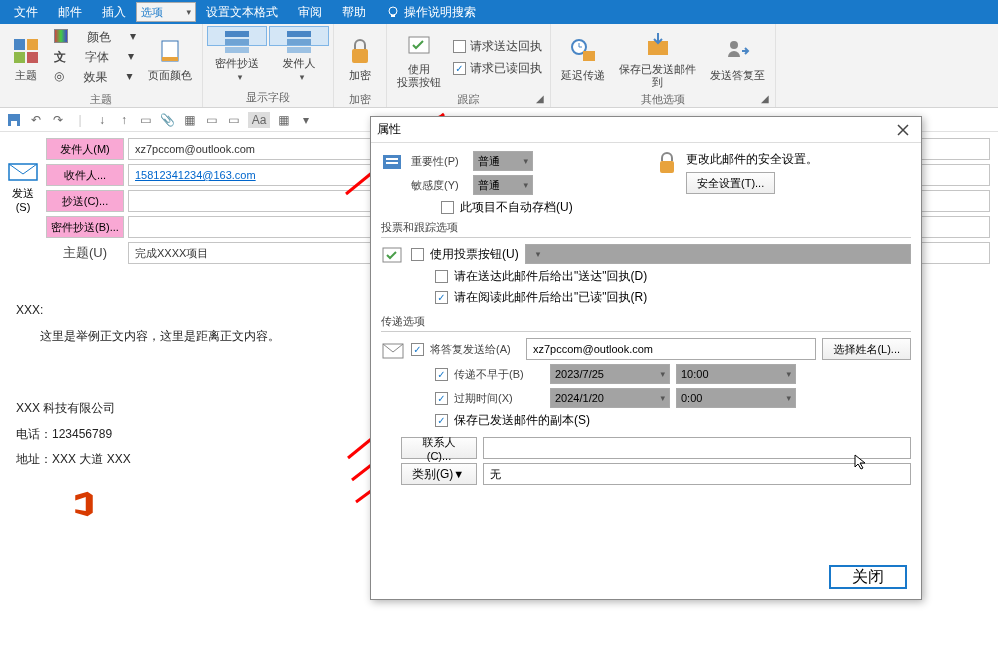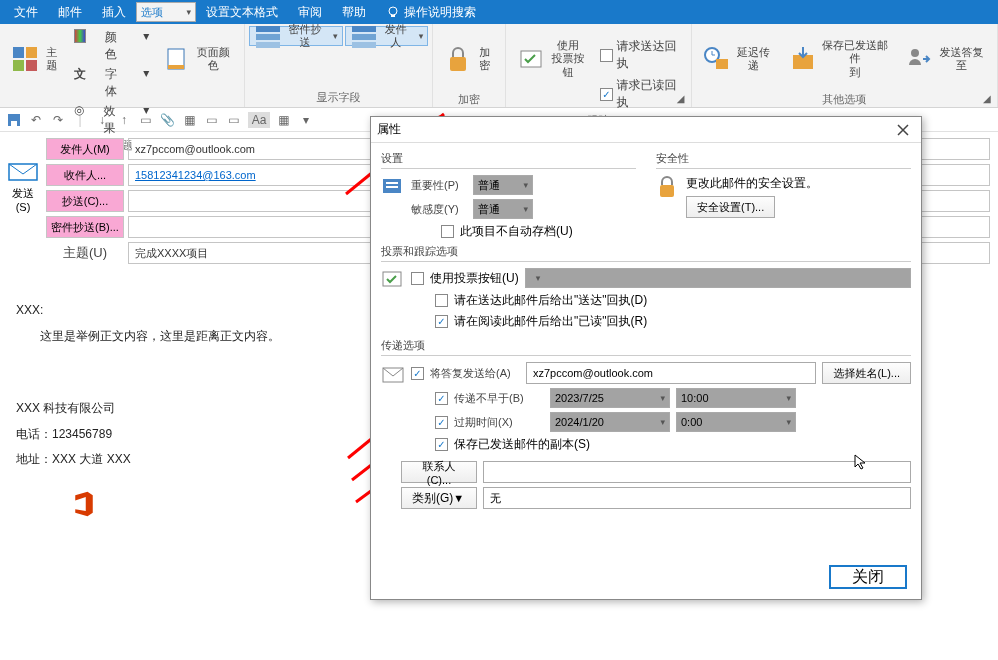--- a/index.html
+++ b/index.html
@@ -7,21 +7,21 @@
 
 .tabbar { background: #1979ca; height: 24px; display: flex; align-items: center; color: #fff; padding-left: 4px; }
 .tab { padding: 4px 10px; cursor: pointer; }
 .tab.sel { background: #f3f3f3; color: #1979ca; }
 .tab.tell { display: flex; align-items: center; gap: 4px; }
 
 .ribbon { background: #f3f3f3; height: 84px; display: flex; border-bottom: 1px solid #d4d4d4; }
 .rgroup { display: flex; flex-direction: column; align-items: center; padding: 2px 4px 0; position: relative; border-right: 1px solid #e1e1e1; }
 .rgroup .tools { display: flex; align-items: flex-start; gap: 2px; flex: 1; }
 .rgroup .label { color: #666; font-size: 11px; padding-bottom: 2px; }
-.rbtn { display: flex; flex-direction: row; align-items: center; justify-content: center; padding: 2px 6px; gap: 2px; min-width: 40px; height: 66px; cursor: pointer; }
+.rbtn { display: flex; flex-direction: column; align-items: center; justify-content: center; padding: 2px 6px; gap: 2px; min-width: 40px; height: 66px; cursor: pointer; }
 .rbtn.sel { background: #d4e6f6; border: 1px solid #7fb5e6; }
 .rbtn .icn { width: 32px; height: 32px; display: flex; align-items: center; justify-content: center; }
 .rbtn span { font-size: 11px; color: #444; text-align: center; line-height: 1.2; }
 .small-stack { display: flex; flex-direction: column; gap: 1px; padding-top: 2px; }
 .sitm { display: flex; gap: 19px; padding: 1px 4px; font-size: 11px; color: #444; cursor: pointer; }
 .sitm .box { width: 14px; height: 14px; border: 1px solid #888; background: #fff; }
 .chk-line { display: flex; align-items: center; gap: 4px; font-size: 11px; color: #444; padding: 2px 4px; }
 .chk { width: 13px; height: 13px; border: 1px solid #888; background: #fff; display: inline-flex; align-items: center; justify-content: center; }
 .chk.on::after { content: "✓"; font-size: 10px; color: #1979ca; }
 .dlaunch { position: absolute; bottom: 2px; right: 2px; width: 12px; height: 12px; color: #666; font-size: 10px; cursor: pointer; }
@@ -329,37 +329,35 @@
     <span>属性</span>
     <div class="dlg-close">
         <svg width="12" height="12">
           <path d="M1 1 L11 11 M11 1 L1 11" stroke="#444" stroke-width="1.5"></path>
         </svg>
       </div>
   </div>
   <div class="dlg-body">
     <div class="sect-row">
       <div class="sect-col">
-        <div class="sect-hd">设置</div>
         <div class="srow">
           <svg class="sicn2">
               <rect x="2" y="4" width="18" height="14" fill="#4a86c5"></rect>
               <rect x="5" y="7" width="12" height="2" fill="#fff"></rect>
               <rect x="5" y="11" width="12" height="2" fill="#fff"></rect>
             </svg>
           <span class="slbl">重要性(P)</span>
           <div class="sel">普通</div>
         </div>
         <div class="srow">
           <span class="slbl">敏感度(Y)</span>
           <div class="sel">普通</div>
         </div>
       </div>
       <div class="sect-col">
-        <div class="sect-hd">安全性</div>
         <div class="srow">
           <svg class="sicn2">
               <rect x="4" y="10" width="14" height="12" fill="#e8a33d" rx="2"></rect>
               <path d="M6 10 V7 a5 5 0 0 1 10 0 V10" fill="none" stroke="#888" stroke-width="2"></path>
             </svg>
           <span>更改此邮件的安全设置。</span>
         </div>
         <div class="srow">
           <button class="btn">安全设置(T)...</button>
         </div>

